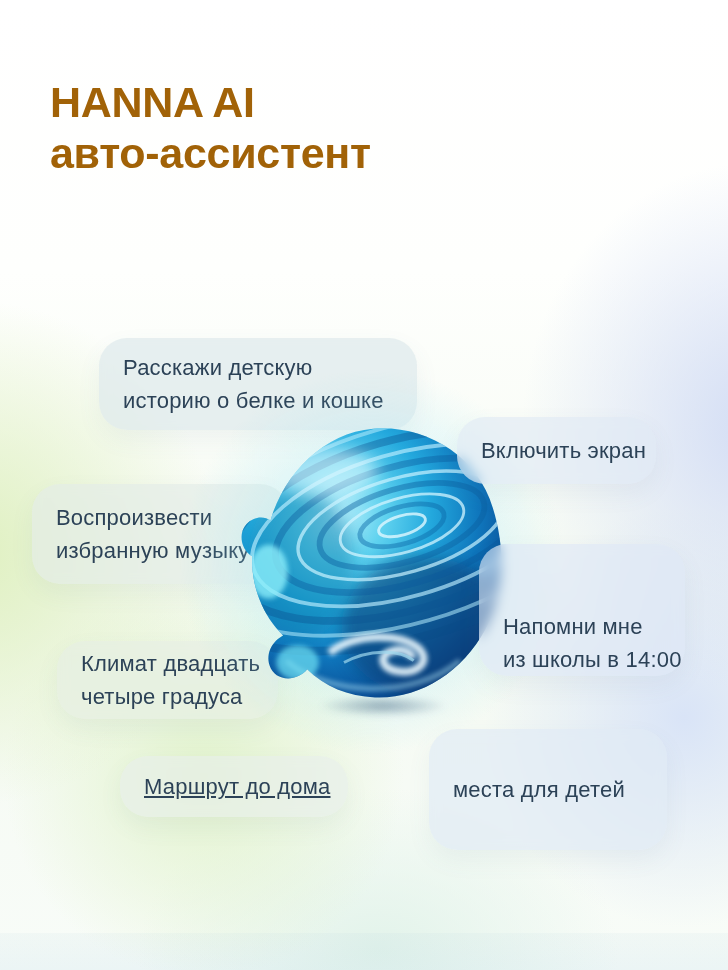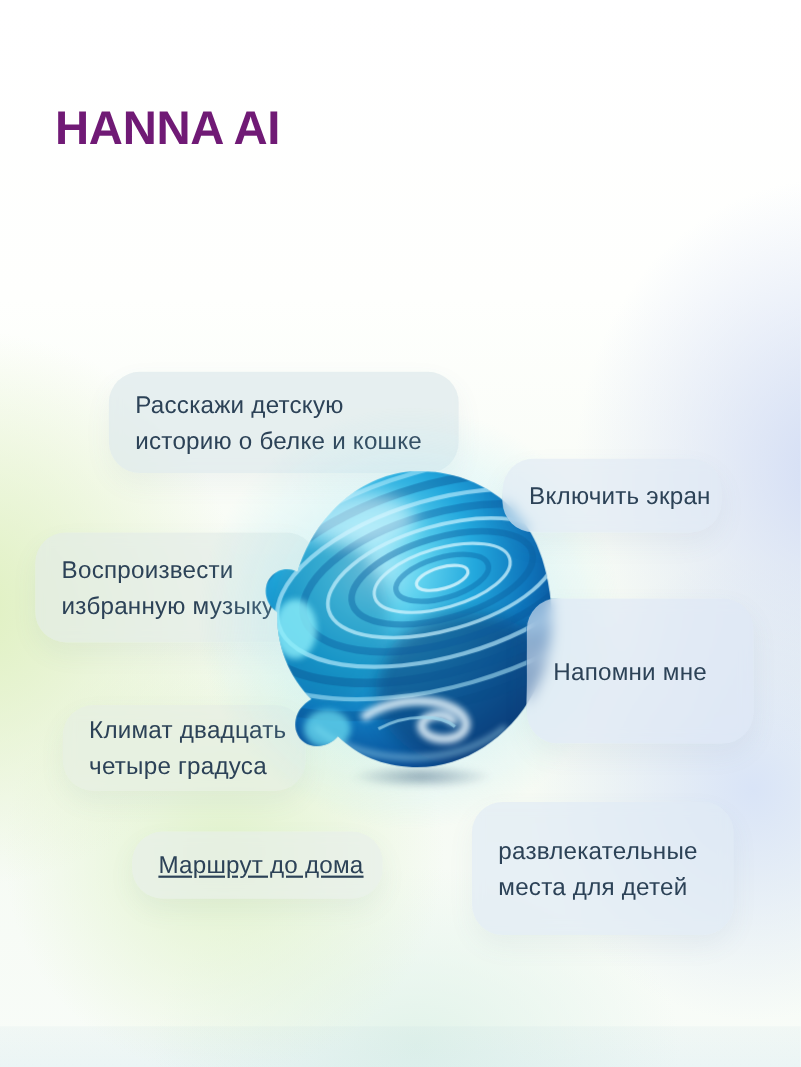--- a/index.html
+++ b/index.html
@@ -8,38 +8,38 @@
     font-family:"Liberation Sans","DejaVu Sans",sans-serif;
     background:
       radial-gradient(55% 42% at -4% 57%, #dff0c0 0%, rgba(223,240,192,0) 62%),
       radial-gradient(50% 38% at 28% 80%, #e2f3cd 0%, rgba(226,243,205,0) 55%),
       radial-gradient(52% 44% at 104% 44%, #d3ddf5 0%, rgba(211,221,245,0) 62%),
       radial-gradient(46% 36% at 94% 74%, #d9e4f7 0%, rgba(217,228,247,0) 60%),
       radial-gradient(55% 28% at 52% 98%, #e2f3ea 0%, rgba(226,243,234,0) 60%),
       linear-gradient(180deg, #ffffff 0%, #fefffd 28%, #f5faf2 62%, #f8fcf8 100%);
   }
   .title{
-    position:absolute;left:50px;top:92px;
-    color:#701a75;font-weight:700;font-size:43px;line-height:51px;
+    position:absolute;left:50px;top:77px;
+    color:#a16207;font-weight:700;font-size:43px;line-height:51px;
     letter-spacing:-0.3px;
   }
   .title .line{display:block;}
   .bubble{
     position:absolute;box-sizing:border-box;
     display:flex;flex-direction:column;justify-content:center;
     padding:0 24px;border-radius:28px;
     color:#2c4257;font-size:22px;line-height:33px;letter-spacing:0.2px;
     box-shadow:0 10px 24px rgba(90,120,140,0.07);
     backdrop-filter:blur(6px);
   }
   .bubble span{display:block;white-space:nowrap;}
   .b1{left:99px;  top:338px; width:318px; height:92px;  background:rgba(219,231,234,0.68);}
   .b2{left:457px; top:417px; width:199px; height:67px;  background:rgba(222,232,243,0.62);}
   .b3{left:32px;  top:484px; width:256px; height:100px; background:rgba(226,235,231,0.66);}
-  .b4{left:479px; top:544px; width:206px; height:132px; background:rgba(221,231,245,0.62);}
+  .b4{left:479px; top:544px; width:206px; height:132px; background:rgba(221,231,245,0.62);justify-content:flex-end;}
   .b5{left:57px;  top:641px; width:221px; height:78px;  background:rgba(229,238,228,0.62);}
   .b6{left:120px; top:756px; width:228px; height:61px;  background:rgba(230,239,233,0.66);text-decoration:underline;}
   .b7{left:429px; top:729px; width:238px; height:121px; background:rgba(223,233,244,0.66);}
   
   .behind{z-index:1;}
   .orb-glow{
     position:absolute;left:172px;top:362px;width:400px;height:400px;z-index:2;
     background:radial-gradient(circle at 50% 50%, rgba(148,230,250,0.50) 0%, rgba(148,230,250,0.22) 42%, rgba(148,230,250,0) 68%);
     pointer-events:none;
   }
@@ -55,20 +55,21 @@
     background:linear-gradient(180deg, rgba(178,208,220,0.10) 0%, rgba(190,220,235,0.22) 100%);
   }
 </style>
 </head>
 <body>
 
 <div class="bottom-band"></div>
 
 <div class="title">
   <span class="line">HANNA AI</span>
+  <span class="line">авто-ассистент</span>
 </div>
 
 <div class="bubble b1 behind">
   <span>Расскажи детскую</span>
   <span>историю о белке и кошке</span>
 </div>
 <div class="bubble b3 behind">
   <span>Воспроизвести</span>
   <span>избранную музыку</span>
 </div>
@@ -130,20 +131,20 @@
       <ellipse cx="72" cy="252" rx="22" ry="18" fill="#6fe3f4" opacity="0.70" filter="url(#soft2)"></ellipse>
     </g>
   </svg>
 </div>
 
 <div class="bubble b2 front">
   <span>Включить экран</span>
 </div>
 <div class="bubble b4 front">
   <span>Напомни мне</span>
+  <span>из школы в 14:00</span>
 </div>
 <div class="bubble b6 front">
   <span>Маршрут до дома</span>
 </div>
 <div class="bubble b7 front">
-  <span>развлекательные</span>
   <span>места для детей</span>
 </div>
 
 </body></html>

